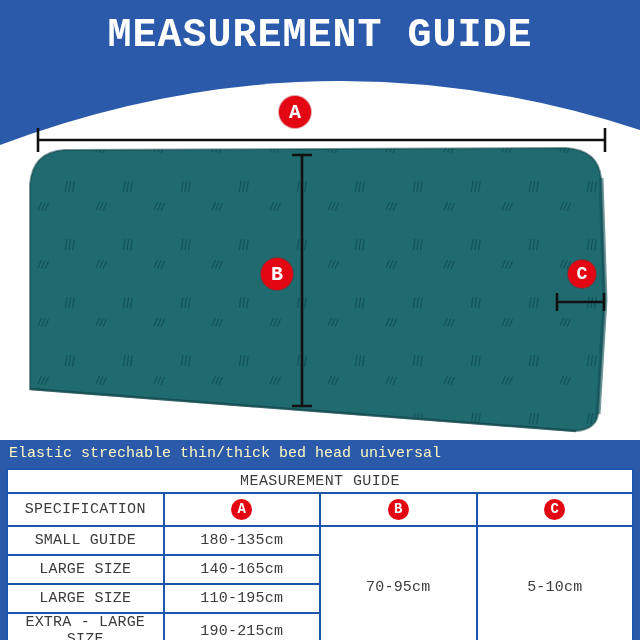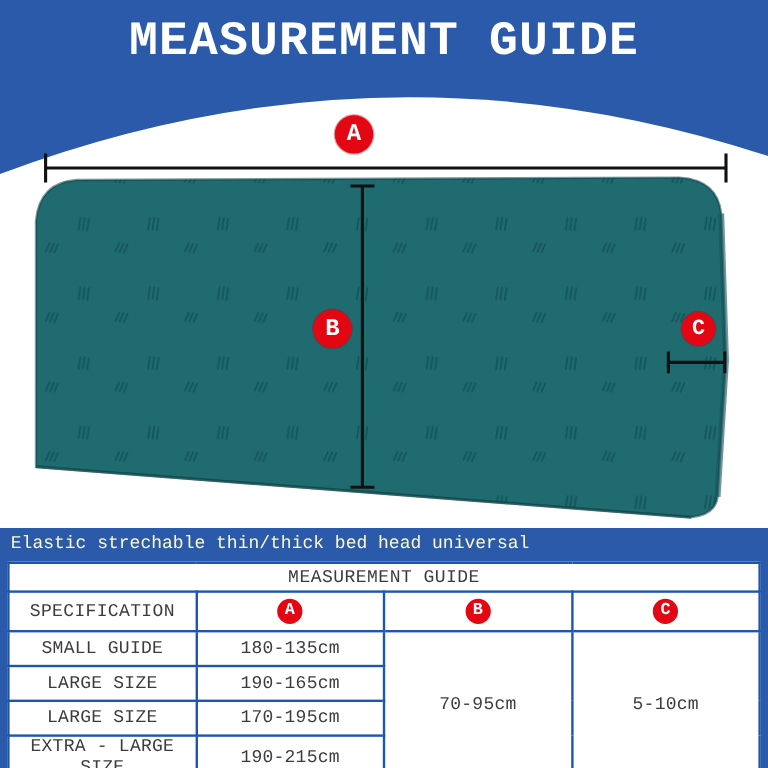--- a/index.html
+++ b/index.html
@@ -105,25 +105,25 @@
         </td>
       </tr>
       <tr class="size-row">
         <td>SMALL GUIDE</td>
         <td>180-135cm</td>
         <td rowspan="4">70-95cm</td>
         <td rowspan="4">5-10cm</td>
       </tr>
       <tr class="size-row">
         <td>LARGE SIZE</td>
-        <td>190-165cm</td>
+        <td>140-165cm</td>
       </tr>
       <tr class="size-row">
         <td>LARGE SIZE</td>
-        <td>170-195cm</td>
+        <td>110-195cm</td>
       </tr>
       <tr class="size-row">
         <td>EXTRA - LARGE SIZE</td>
         <td>190-215cm</td>
       </tr>
     </tbody>
       </table>
   </div>
 </div>
 

